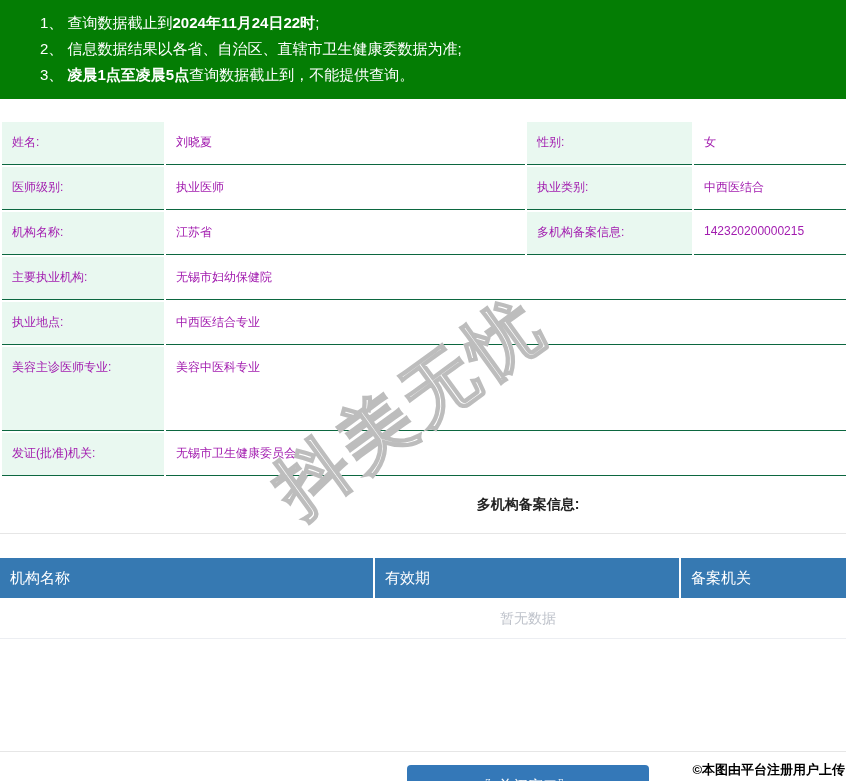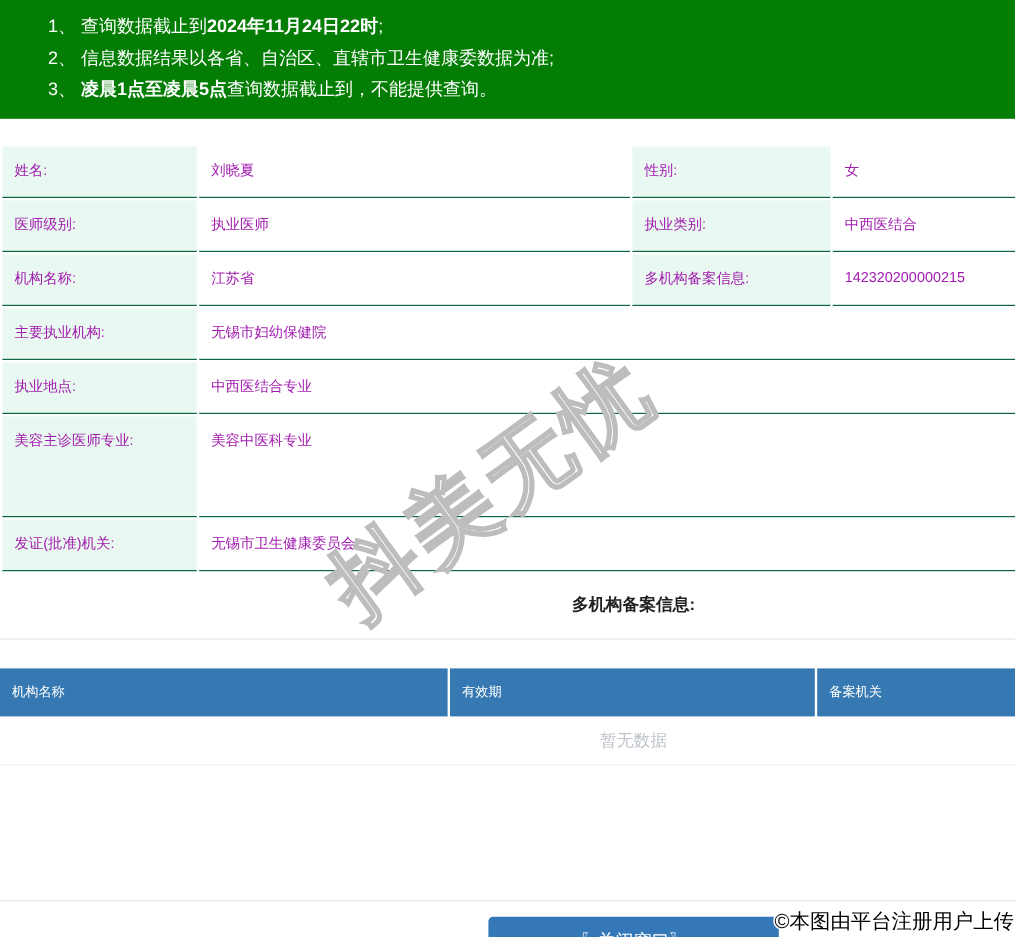--- a/index.html
+++ b/index.html
@@ -38,21 +38,21 @@
     text-align:center;padding:17px 0 19px 0;
     border-bottom:1px solid #e6e6e6;
   }
   .section-title{font-size:14px;font-weight:bold;color:#222;}
 
   
   .reg-head{
     display:flex;margin-top:24px;height:40px;background:#fff;
   }
   .reg-head .hcell{
-    background:#3679b2;color:#fff;font-size:11px;
+    background:#3679b2;color:#fff;font-size:15px;
     line-height:40px;padding-left:10px;box-sizing:border-box;
   }
   .reg-head .c1{width:373px;margin-right:2px;}
   .reg-head .c2{width:304px;margin-right:2px;}
   .reg-head .c3{width:375px;}
   .reg-empty{
     height:40px;line-height:40px;text-align:center;
     color:#bfc3cb;font-size:14px;border-bottom:1px solid #eceef2;
   }
 
@@ -72,21 +72,21 @@
     font-size:72px;font-weight:bold;letter-spacing:6px;white-space:nowrap;
     transform:rotate(-36deg);transform-origin:center center;
     color:rgba(255,255,255,0.92);
     -webkit-text-stroke:2px #bdbdbd;
     z-index:6;pointer-events:none;
   }
 
   
   .copyright{
     position:absolute;right:1px;bottom:2px;z-index:7;
-    font-size:17px;font-weight:normal;color:#000;
+    font-size:13px;font-weight:bold;color:#000;
     text-shadow:-1px 0 #fff,1px 0 #fff,0 -1px #fff,0 1px #fff,
                 -1px -1px #fff,1px 1px #fff,-1px 1px #fff,1px -1px #fff;
     margin-left:26px;
   }
 </style>
 </head>
 <body>
 
 <div id="page">
   <div id="canvas">

